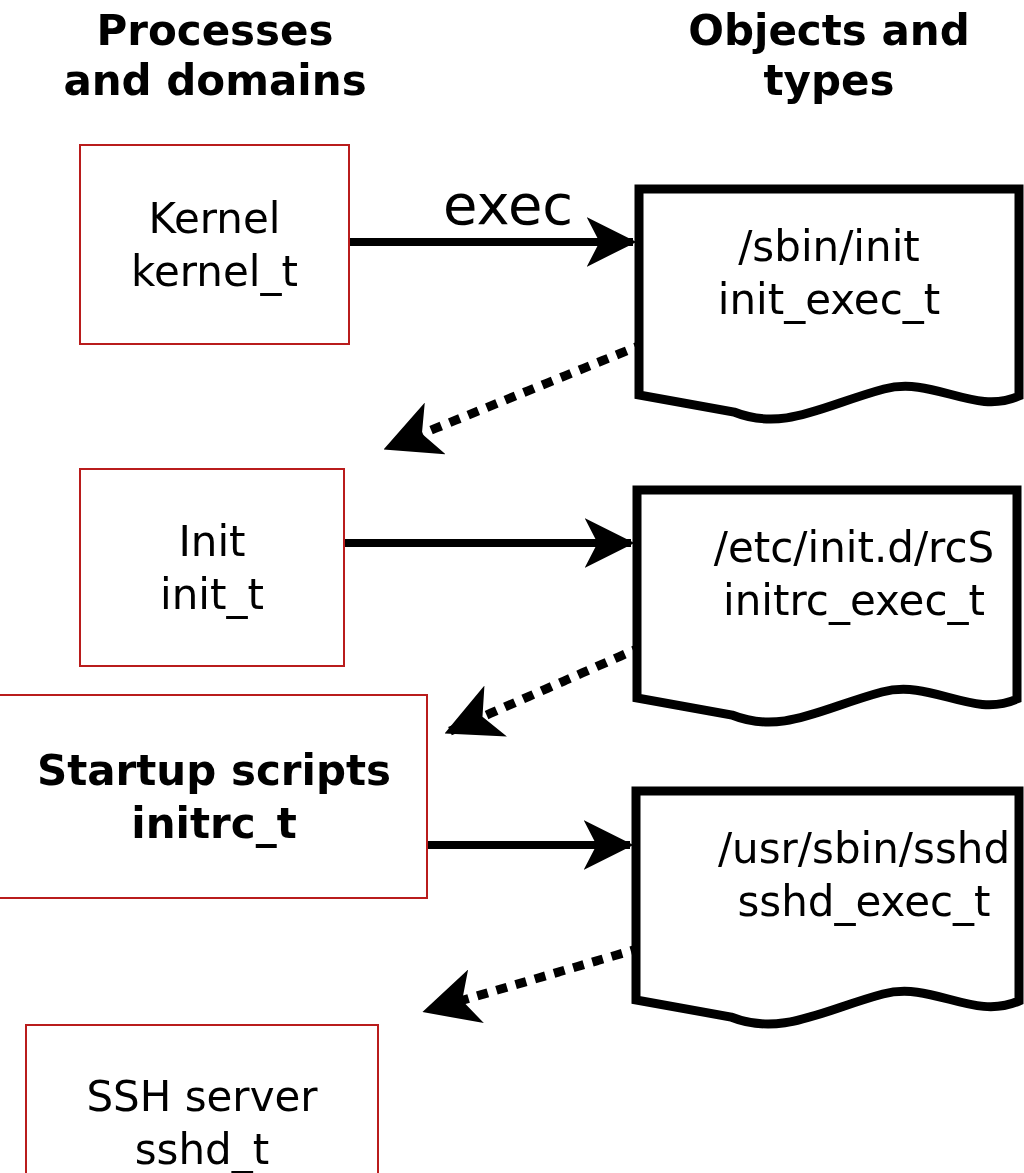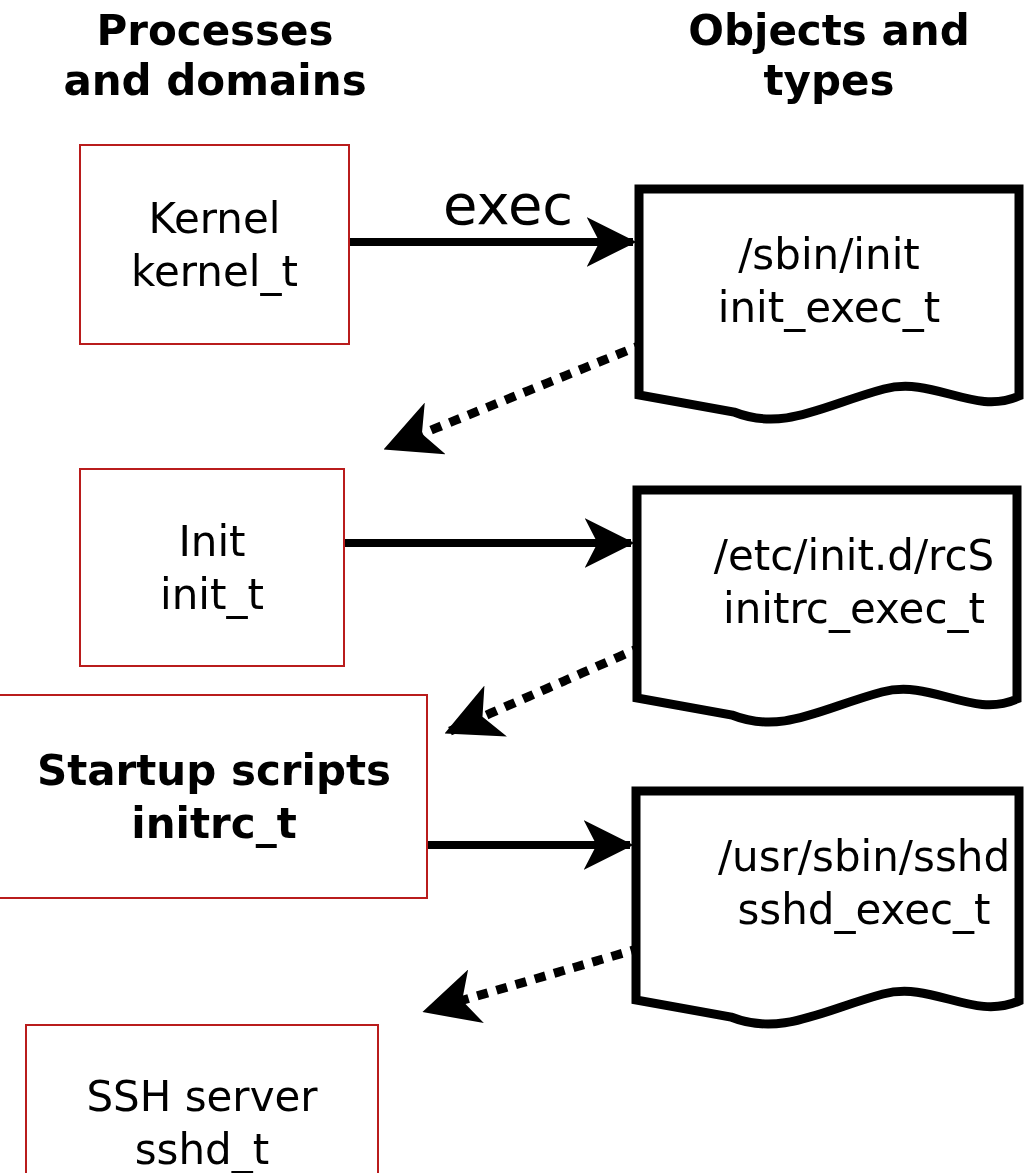--- a/index.html
+++ b/index.html
@@ -50,21 +50,20 @@
   }
   .doc-shape svg { display: block; }
   .doc-label {
     position: absolute;
     font-size: 42px;
     line-height: 53px;
     color: #000000;
     text-align: center;
     white-space: pre-line;
     width: 100%;
-    margin-top: 8px;
   }
 
   .edge-layer {
     position: absolute;
     left: 0; top: 0;
     width: 1024px;
     height: 1173px;
     pointer-events: none;
   }
   .edge-label {

